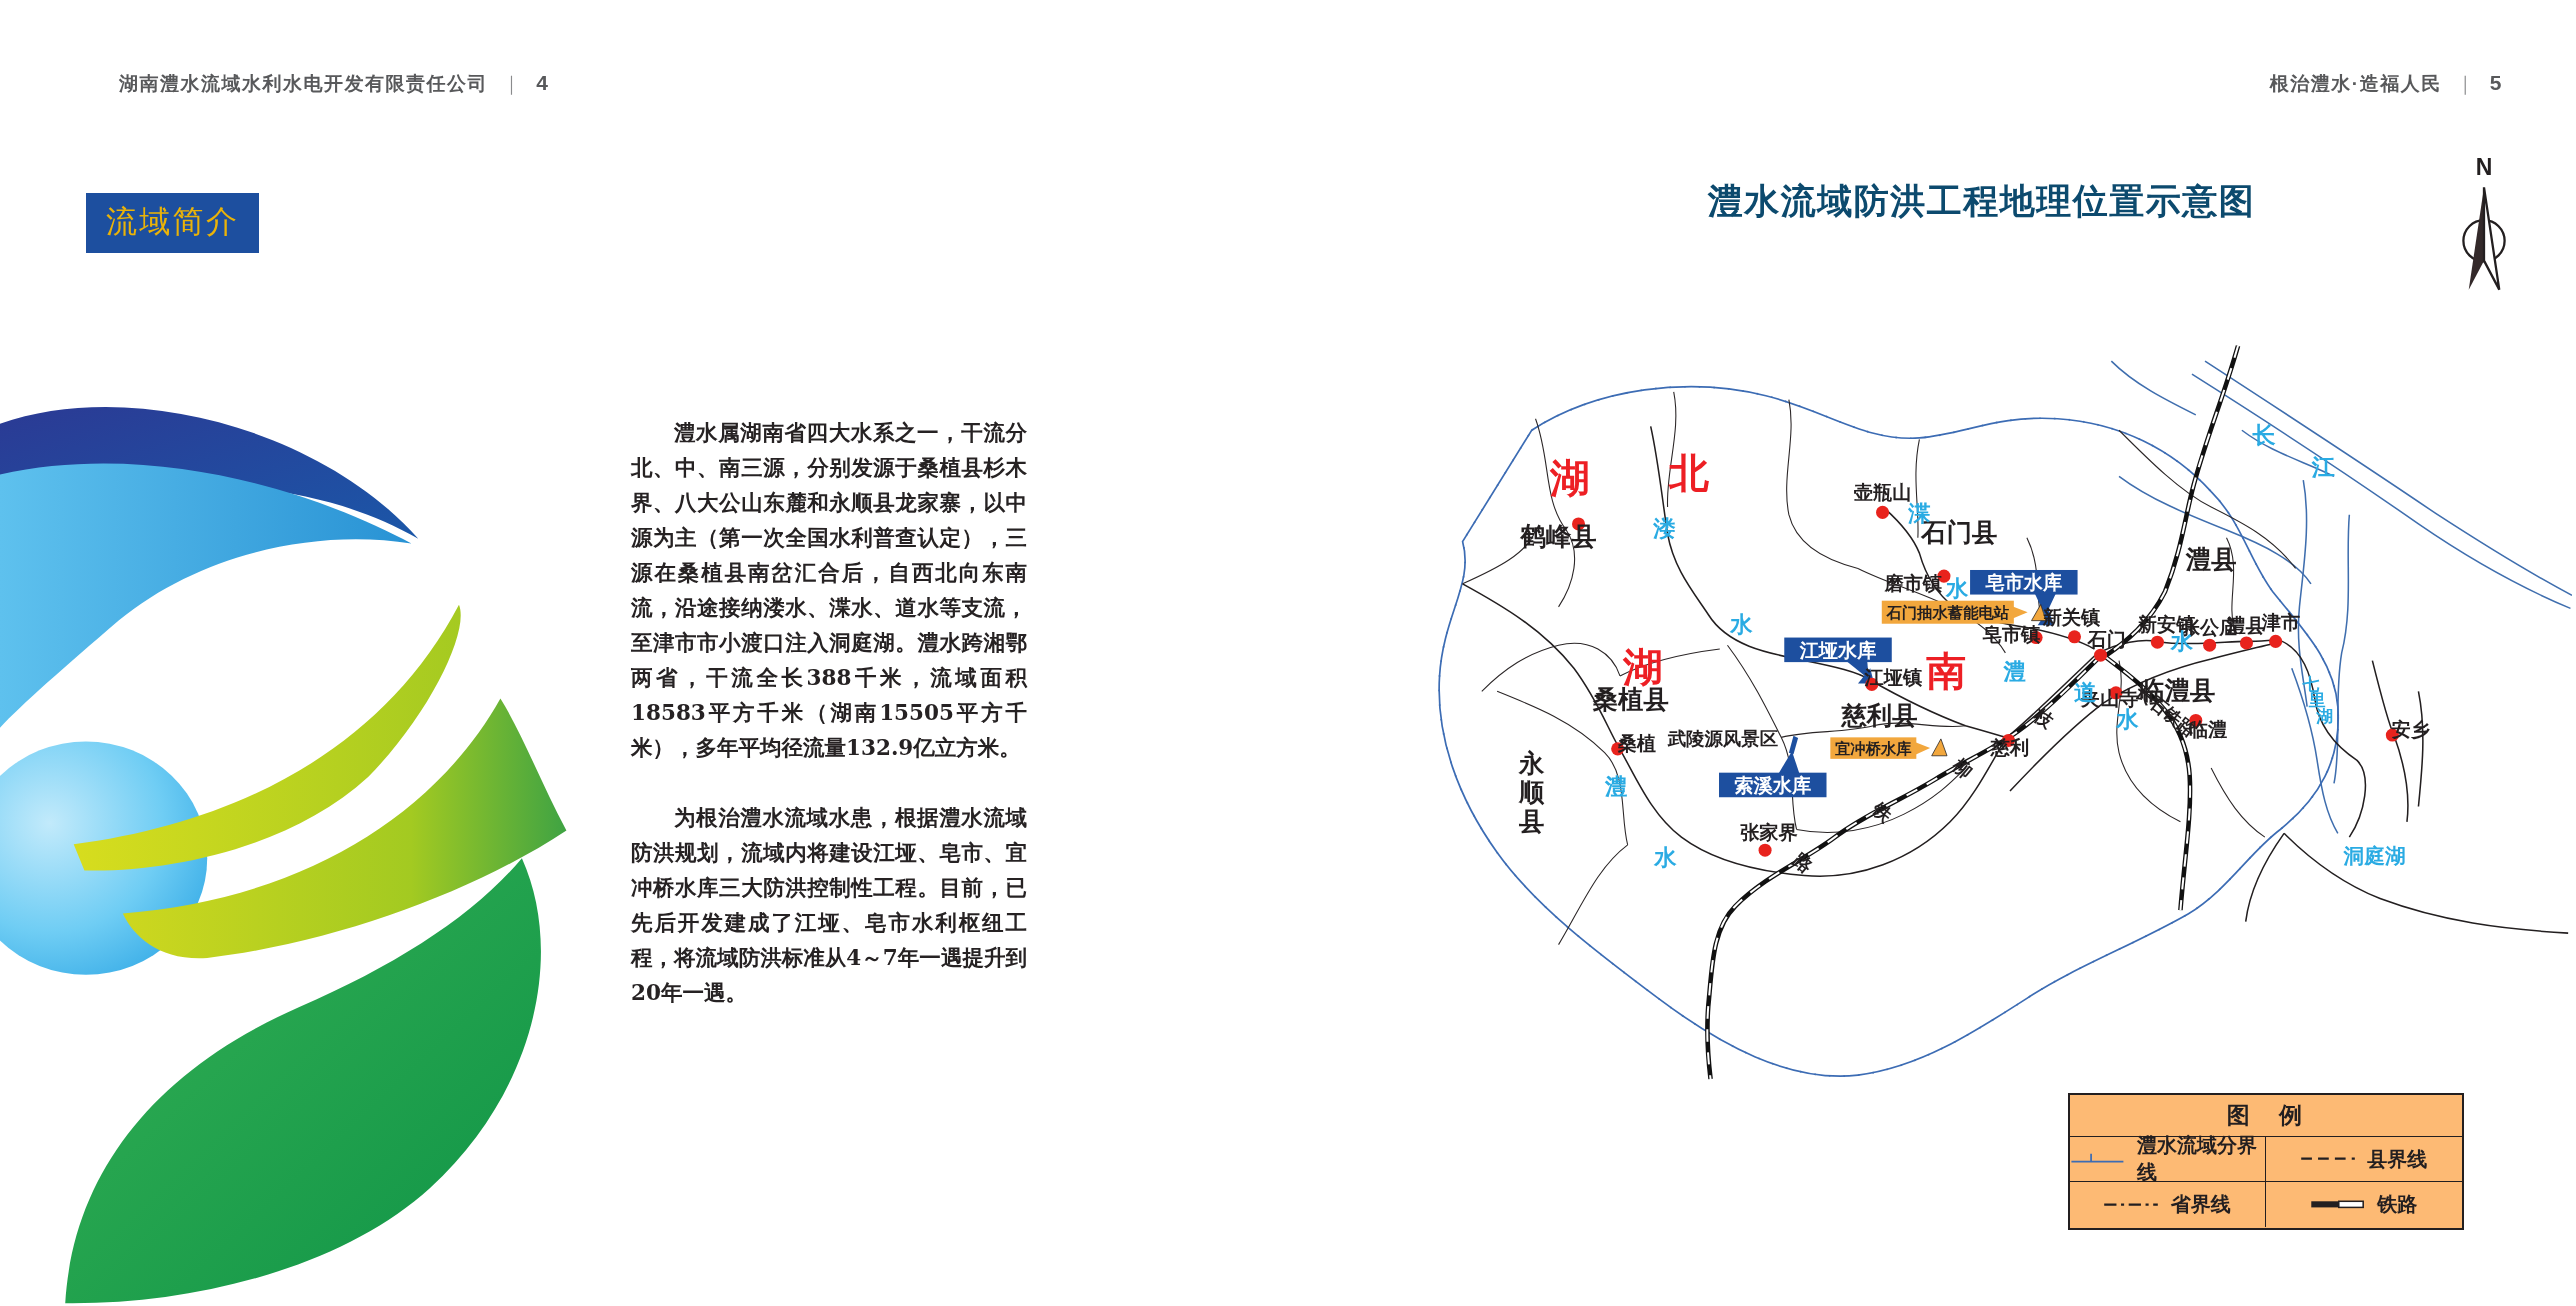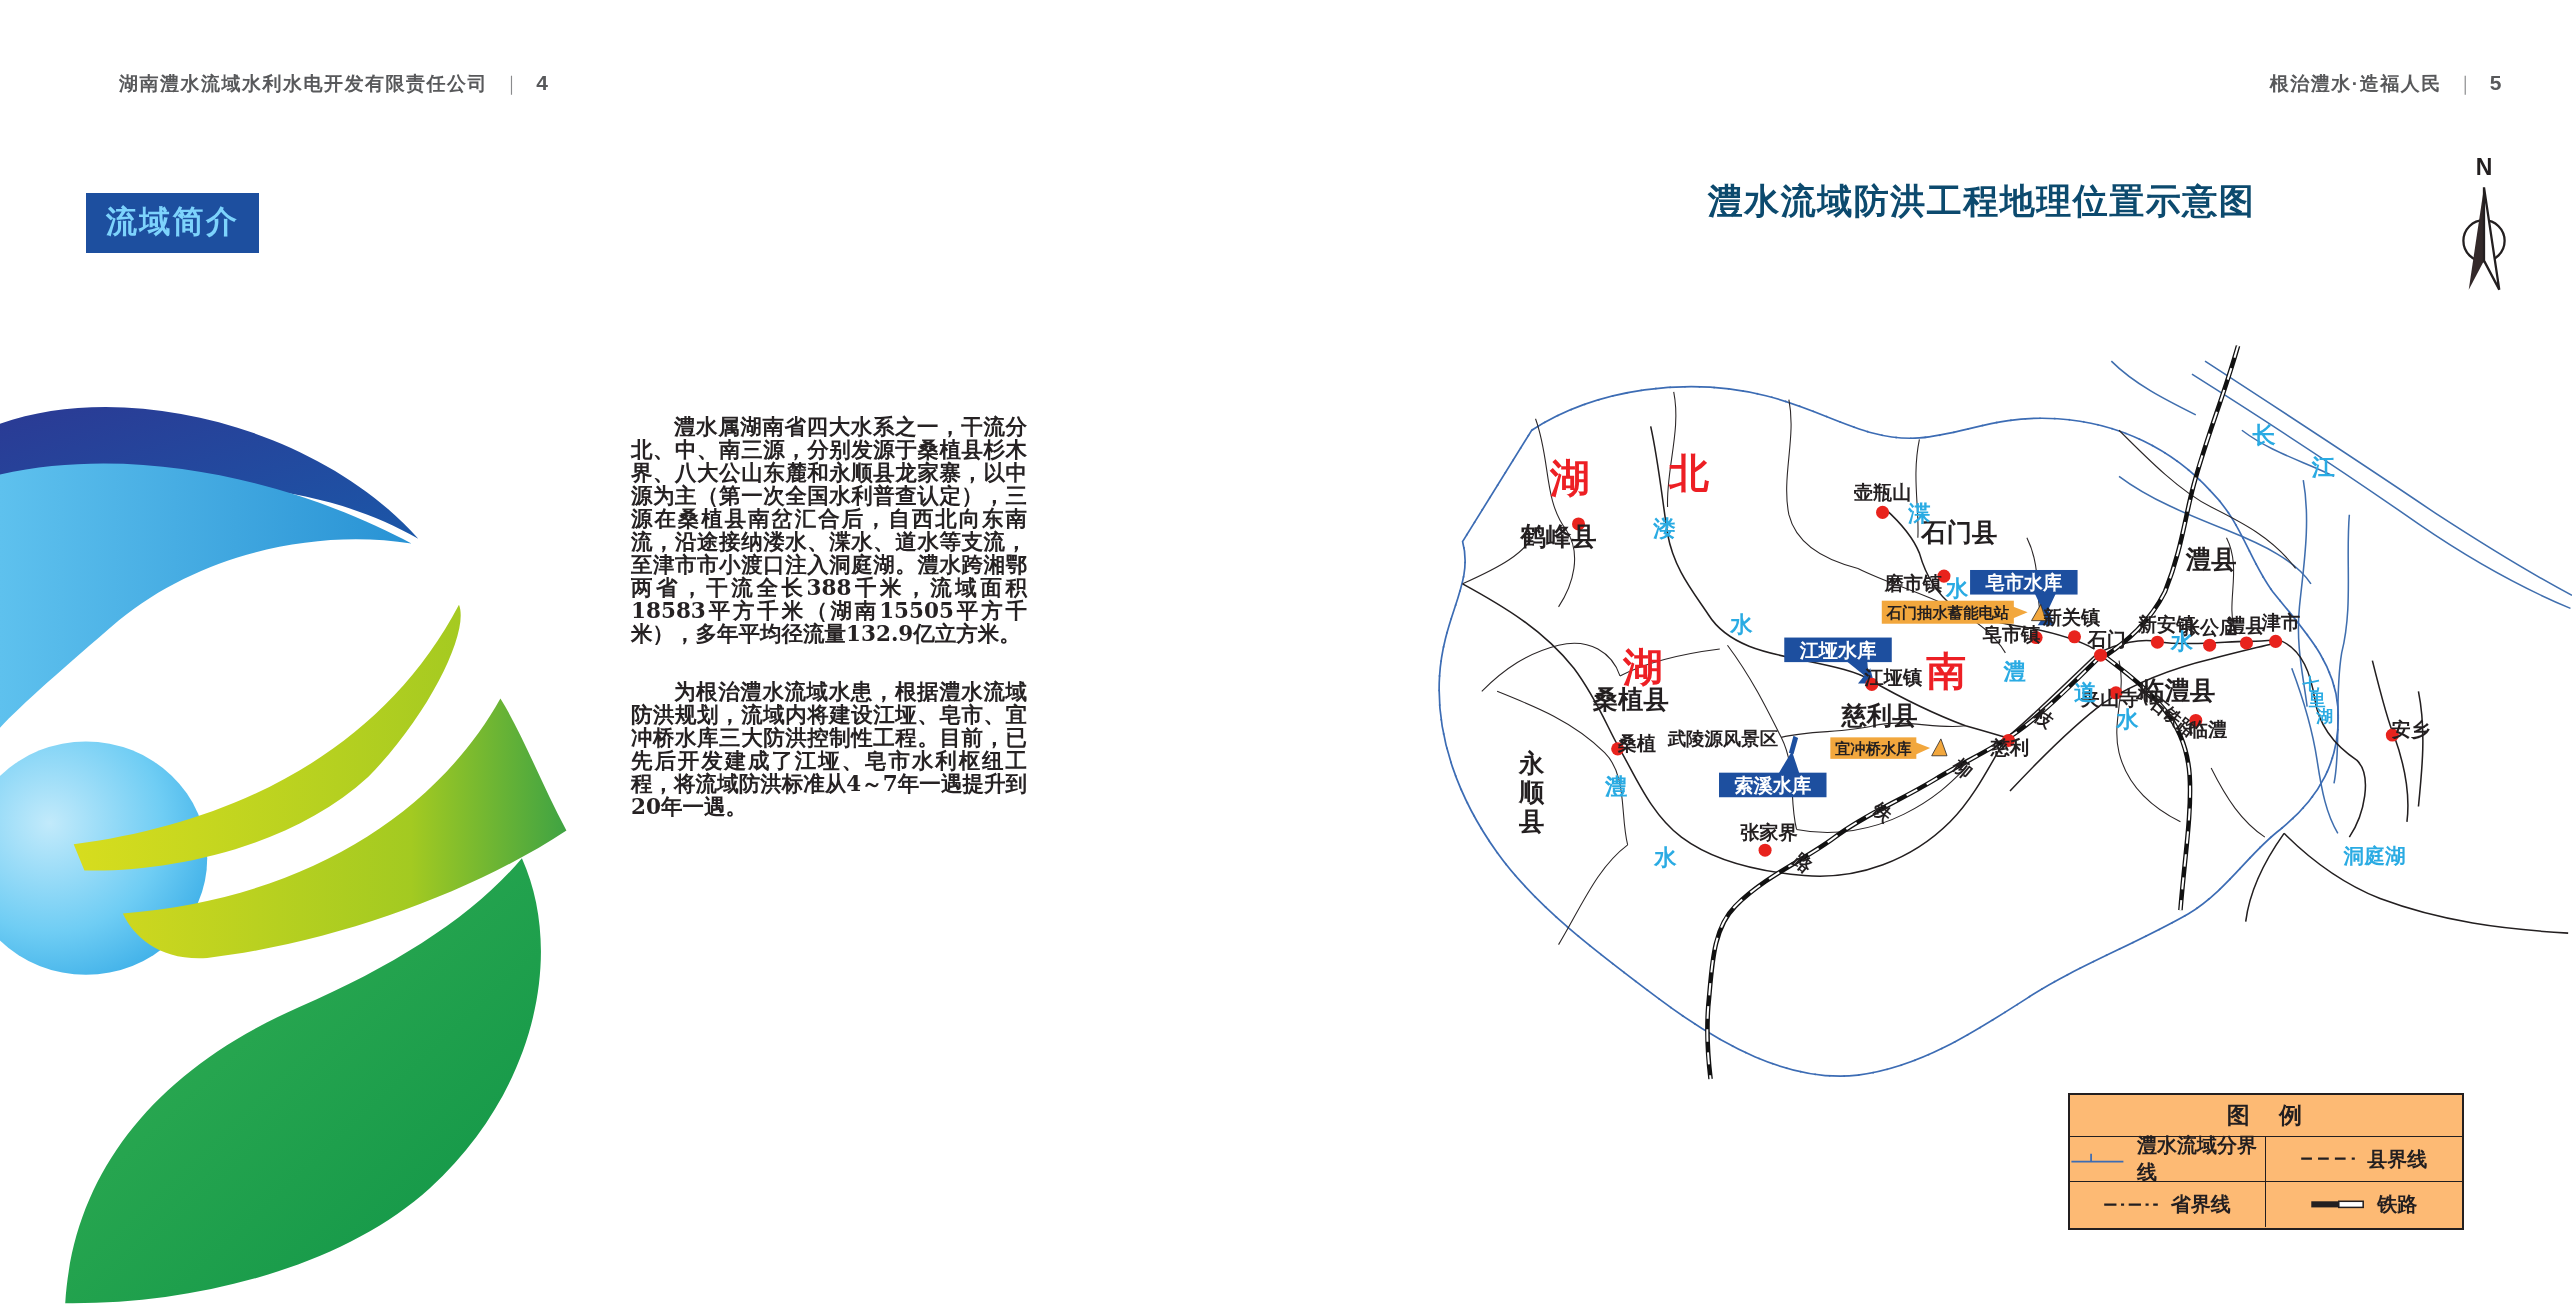--- a/index.html
+++ b/index.html
@@ -5,26 +5,26 @@
   html,body{margin:0;padding:0;width:2576px;height:1306px;background:#ffffff;overflow:hidden;
     font-family:"Liberation Sans",sans-serif;color:#231f20;}
   .abs{position:absolute;}
   
   .pg-header{position:absolute;top:71px;font-size:19px;font-weight:700;color:#58595b;letter-spacing:1.5px;white-space:nowrap;}
   .pg-header .sep{margin:0 14px;color:#8a8b8d;font-weight:400;}
   .pg-header .pnum{font-size:21px;}
   #header-left{left:71px;margin-left:48px;}
   #header-right{right:73px;text-align:right;}
   
-  #section-title{position:absolute;left:86px;top:193px;background:#1d4f9f;color:#7dd3fc;
-    font-size:31px;font-weight:700;padding:8.4px 20px 10px 20px;letter-spacing:2.3px;}
+  #section-title{position:absolute;left:86px;top:193px;background:#1d4f9f;color:#eab308;
+    font-size:31px;font-weight:400;padding:8.4px 20px 10px 20px;letter-spacing:2.3px;}
   
   #body-text{position:absolute;left:631px;top:415px;width:396px;}
   #body-text p{margin:0 0 35px 0;font-family:"DejaVu Serif","Liberation Serif",serif;
-    font-weight:700;font-size:21.5px;line-height:23px;text-align:justify;text-indent:2em;color:#262223;}
+    font-weight:700;font-size:21.5px;line-height:35px;text-align:justify;text-indent:2em;color:#262223;}
   
   #map-title{position:absolute;left:1682px;top:178px;width:599px;text-align:center;
     color:#0c4a6e;font-size:35px;font-weight:700;letter-spacing:1.5px;}
   
   #compass{position:absolute;left:2455px;top:154px;width:58px;text-align:center;}
   #compass .n{font-size:23px;font-weight:700;color:#231f20;}
   
   #legend{position:absolute;left:2068px;top:1093px;width:396px;height:137px;
     border:2.3px solid #231f20;box-sizing:border-box;background:#fdba74;}
   #legend .ttl{height:41px;border-bottom:1.5px solid #231f20;display:flex;align-items:center;justify-content:center;

